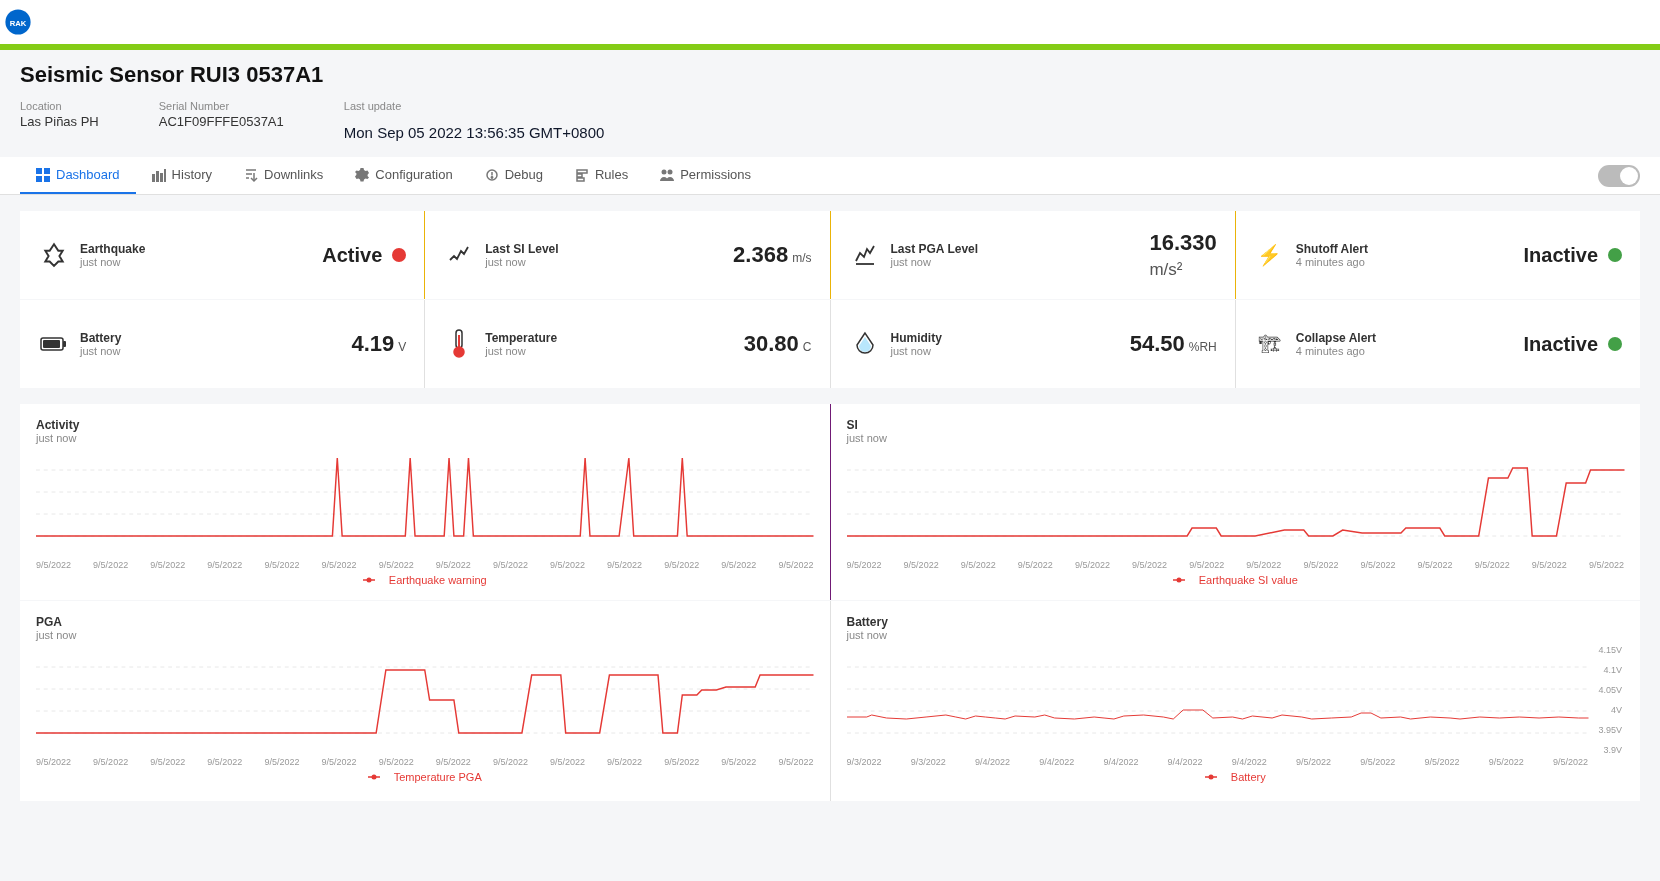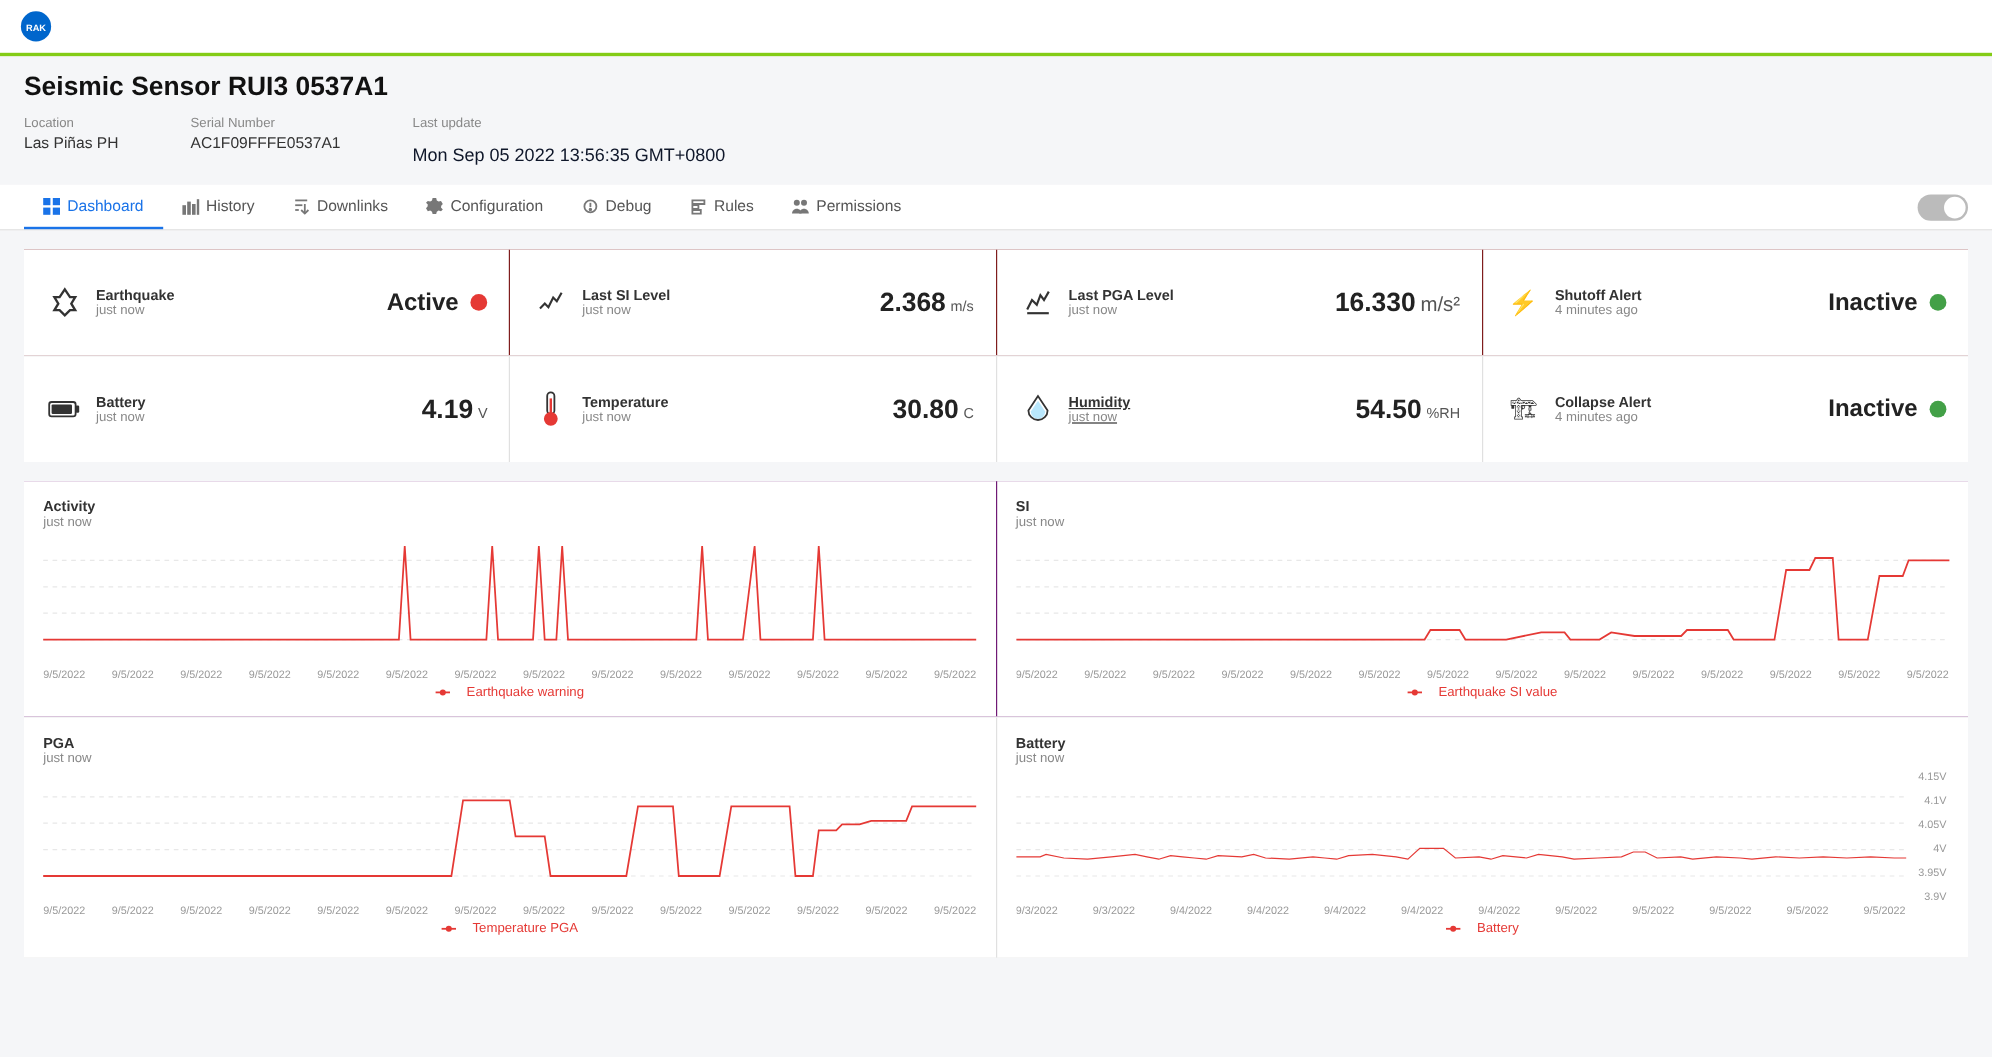--- a/index.html
+++ b/index.html
@@ -3,21 +3,21 @@
   <meta charset="utf-8">
   <style>
     * { box-sizing: border-box; margin: 0; padding: 0; }
     body { font-family: -apple-system, BlinkMacSystemFont, 'Segoe UI', sans-serif; background: #f5f5f5; color: #333; font-size: 13px; }
     
     svg { overflow: visible; }
   </style>
 </head>
 <body>
 
-<div style="background:#fff; padding:8px 16px; border-bottom:3px solid #84cc16; display:flex; align-items:center;">
+<div style="background:#fff; padding:8px 4px; border-bottom:6px solid #84cc16; display:flex; align-items:center;">
   <div style="display:flex; align-items:center; gap:6px;">
 
     <svg width="28" height="28" viewBox="0 0 40 40">
       <circle cx="20" cy="20" r="18" fill="#0066cc"></circle>
       <text x="20" y="25" text-anchor="middle" fill="white" font-size="11" font-weight="bold" font-family="Arial">RAK</text>
     </svg>
   </div>
 </div>
 
 <div style="padding:12px 20px; background:#f5f6f8; min-height:calc(100vh - 44px);">
@@ -97,21 +97,21 @@
           <path d="M6 13c0-2.2 1.8-4 4-4s4 1.8 4 4"></path>
       </svg>
       <span>Permissions</span>
     </div>
     <div style="flex:1;"></div>
     <div style="width:42px; height:22px; background:#bbb; border-radius:11px; position:relative; cursor:pointer; display:flex; align-items:center; padding:2px;">
       <div style="width:18px; height:18px; background:#fff; border-radius:50%; margin-left:auto;"></div>
     </div>
   </div>
 
-  <div style="display:grid; grid-template-columns:1fr 1fr 1fr 1fr; gap:1px; background:#7f1d1d; margin-bottom:1px;">
+  <div style="display:grid; grid-template-columns:1fr 1fr 1fr 1fr; gap:1px; background:#eab308; margin-bottom:1px;">
 
     <div style="background:#fff; padding:16px 18px; display:flex; align-items:center; justify-content:space-between; min-height:88px;">
       <div style="display:flex; align-items:center; gap:10px;">
         <div style="width:32px; height:32px; display:flex; align-items:center; justify-content:center;">
           <svg width="26" height="26" viewBox="0 0 24 24" fill="none" stroke="#333" stroke-width="1.8">
             <path d="M12 2L8 8H4l3 5-3 5h4l4 4 4-4h4l-3-5 3-5h-4z"></path>
           </svg>
         </div>
         <div>
           <div style="font-size:12px; font-weight:600; color:#333;">Earthquake</div>
@@ -148,21 +148,21 @@
           <svg width="24" height="24" viewBox="0 0 24 24" fill="none" stroke="#333" stroke-width="1.8">
             <polyline points="3,18 7,10 11,14 14,6 17,10 21,3"></polyline>
             <line x1="3" y1="21" x2="21" y2="21"></line>
           </svg>
         </div>
         <div>
           <div style="font-size:12px; font-weight:600; color:#333;">Last PGA Level</div>
           <div style="font-size:11px; color:#888;">just now</div>
         </div>
       </div>
-      <div style="display:flex; align-items:baseline; gap:4px;">
+      <div style="display:flex; align-items:baseline; gap:4px;flex-direction:column;">
         <span style="font-size:22px; font-weight:700; color:#222;">16.330</span>
         <span style="font-size:17px; color:#555;">m/s²</span>
       </div>
     </div>
 
     <div style="background:#fff; padding:16px 18px; display:flex; align-items:center; justify-content:space-between; min-height:88px;">
       <div style="display:flex; align-items:center; gap:10px;">
         <div style="width:32px; height:32px; display:flex; align-items:center; justify-content:center; font-size:20px;">⚡</div>
         <div>
           <div style="font-size:12px; font-weight:600; color:#333;">Shutoff Alert</div>
@@ -212,21 +212,21 @@
           <div style="font-size:11px; color:#888;">just now</div>
         </div>
       </div>
       <div style="display:flex; align-items:baseline; gap:4px;">
         <span style="font-size:22px; font-weight:700; color:#222;">30.80</span>
         <span style="font-size:12px; color:#555;">C</span>
       </div>
     </div>
 
     <div style="background:#fff; padding:16px 18px; display:flex; align-items:center; justify-content:space-between; min-height:88px;">
-      <div style="display:flex; align-items:center; gap:10px;text-decoration:underline;">
+      <div style="display:flex; align-items:center; gap:10px;">
         <div style="width:32px; height:32px; display:flex; align-items:center; justify-content:center;">
           <svg width="20" height="26" viewBox="0 0 20 26" fill="none">
             <path d="M10 2 Q10 2 2 14 a8 8 0 0 0 16 0 Q10 2 10 2z" fill="none" stroke="#333" stroke-width="1.5"></path>
             <path d="M10 6 Q10 6 4 15 a6 6 0 0 0 12 0 Q10 6 10 6z" fill="#4fc3f7" opacity="0.4"></path>
           </svg>
         </div>
         <div>
           <div style="font-size:12px; font-weight:600; color:#333;">Humidity</div>
           <div style="font-size:11px; color:#888;">just now</div>
         </div>

